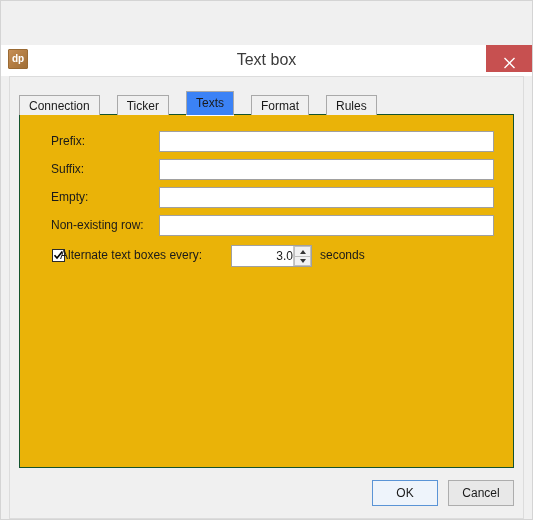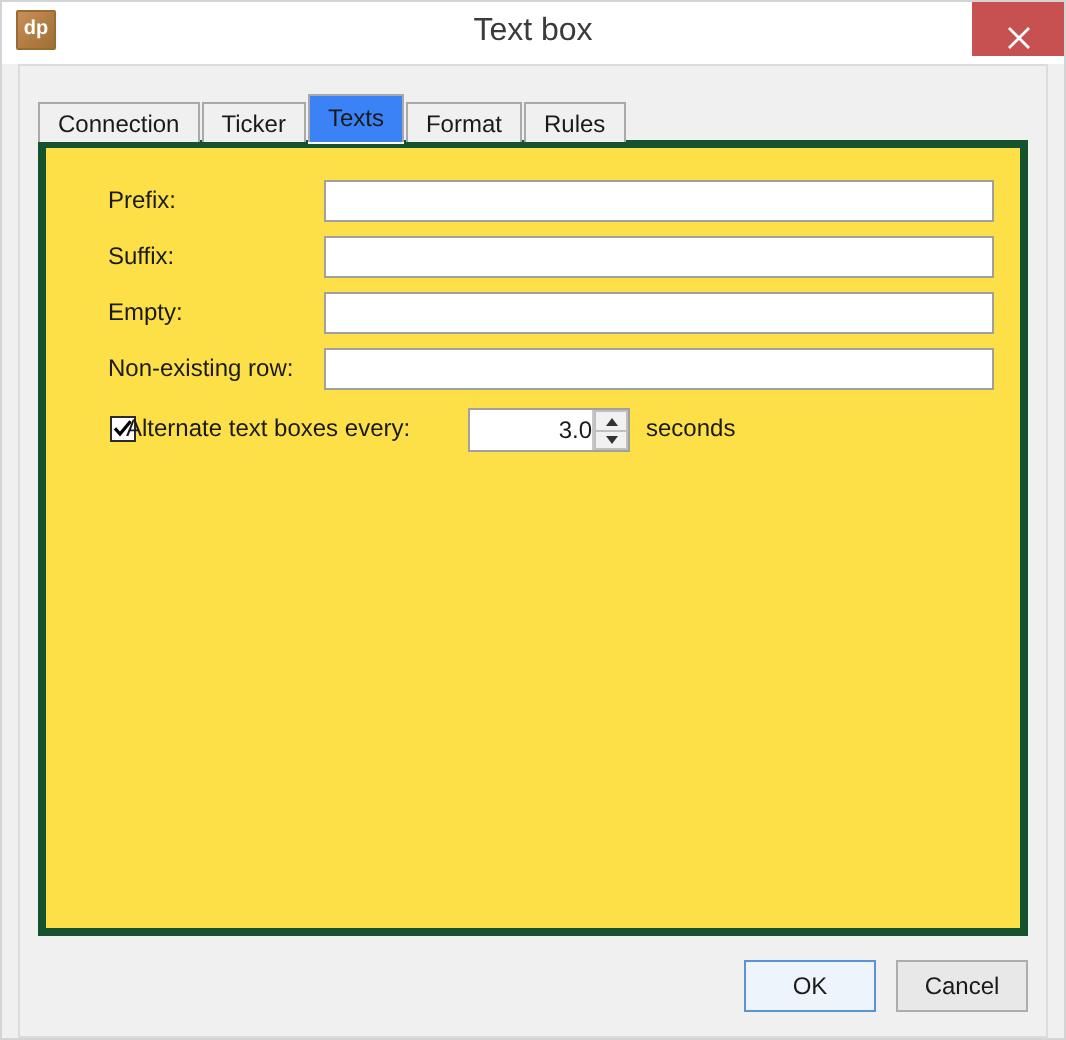--- a/index.html
+++ b/index.html
@@ -30,20 +30,21 @@
   }
 
   
   .titlebar {
     position: relative;
     height: 31px;
     flex: 0 0 31px;
     background: #ffffff;
     display: flex;
     align-items: flex-start;
+    margin-top: 44px;
   }
   .app-icon {
     position: absolute;
     left: 7px;
     top: 4px;
     width: 20px;
     height: 20px;
     background: linear-gradient(135deg, #c69058 0%, #b57f45 45%, #a06f38 100%);
     border: 1px solid #9a6a33;
     box-sizing: border-box;
@@ -100,20 +101,21 @@
   
   .tabstrip {
     position: absolute;
     left: 9px;
     top: 15px;
     right: 9px;
     height: 23px;
     display: flex;
     align-items: flex-end;
     z-index: 3;
+    gap: 16px;
   }
   .tab {
     height: 20px;
     line-height: 20px;
     padding: 0 9px;
     box-sizing: border-box;
     background: #f0f0f0;
     border: 1px solid #a9a9a9;
     border-bottom: none;
     margin-right: 1px;
@@ -134,22 +136,22 @@
     box-shadow: 0 1px 0 0 #ffffff;
   }
 
   
   .tabpage {
     position: absolute;
     left: 9px;
     top: 37px;
     right: 9px;
     bottom: 50px;
-    background: #fde047;
-    border: 4px solid #14532d;
+    background: #eab308;
+    border: 1px solid #14532d;
     box-sizing: border-box;
     z-index: 1;
   }
 
   
   .field-row {
     position: absolute;
     left: 0;
     height: 22px;
     right: 0;

